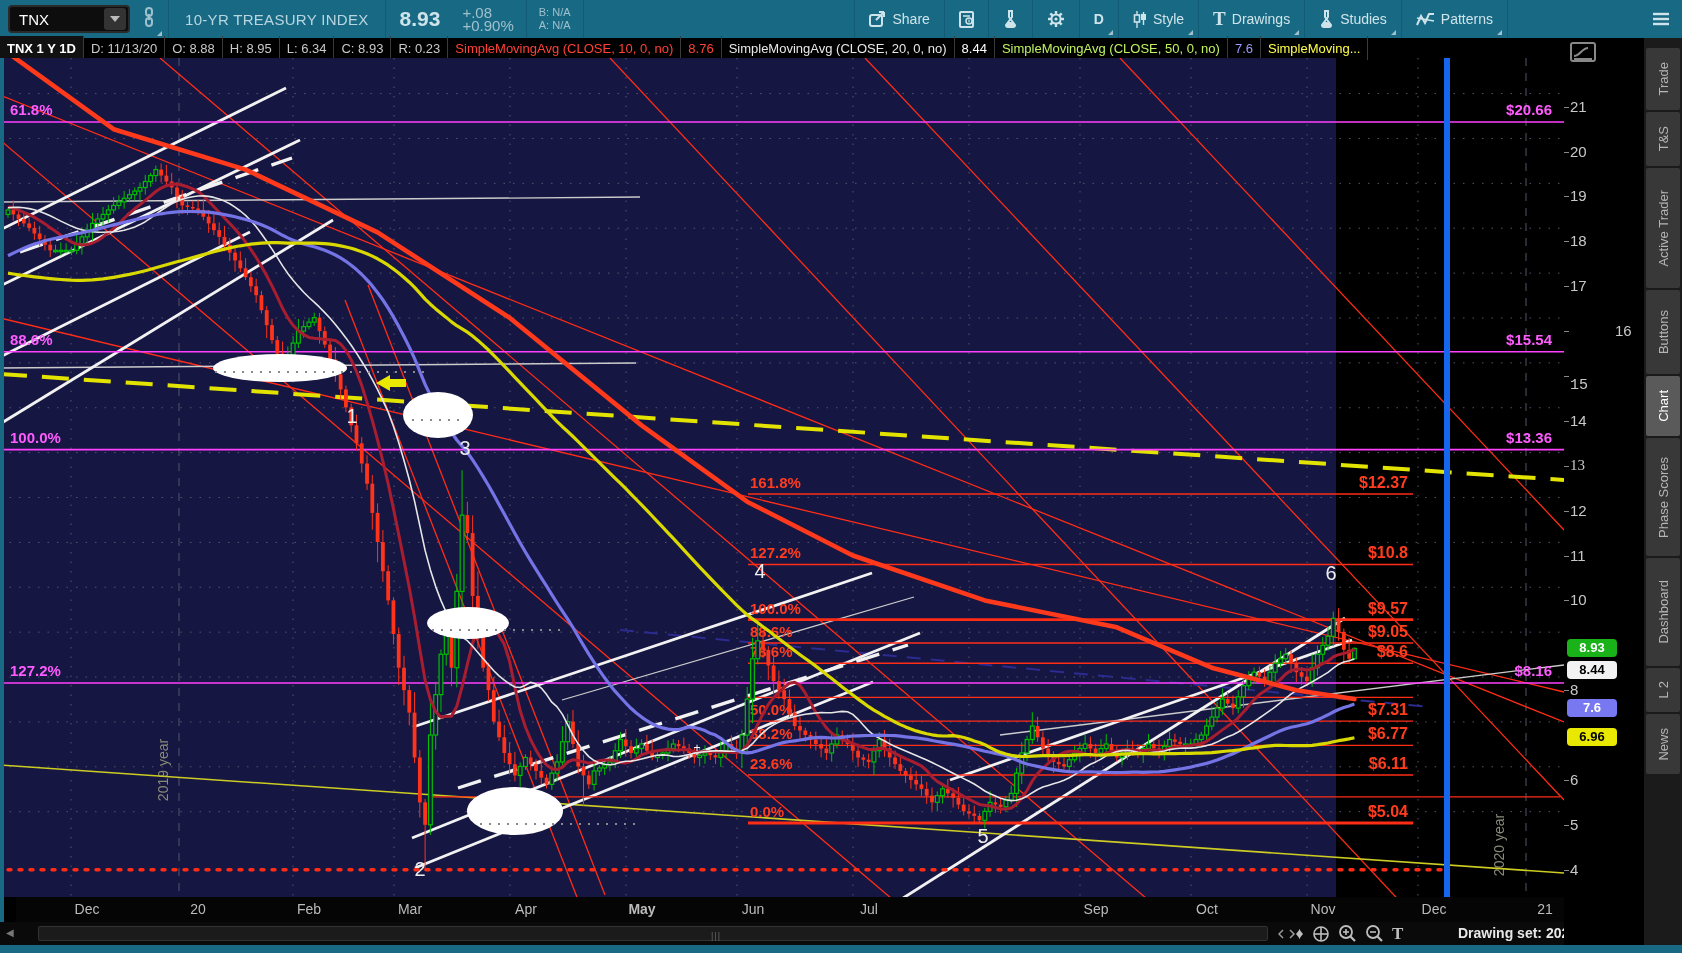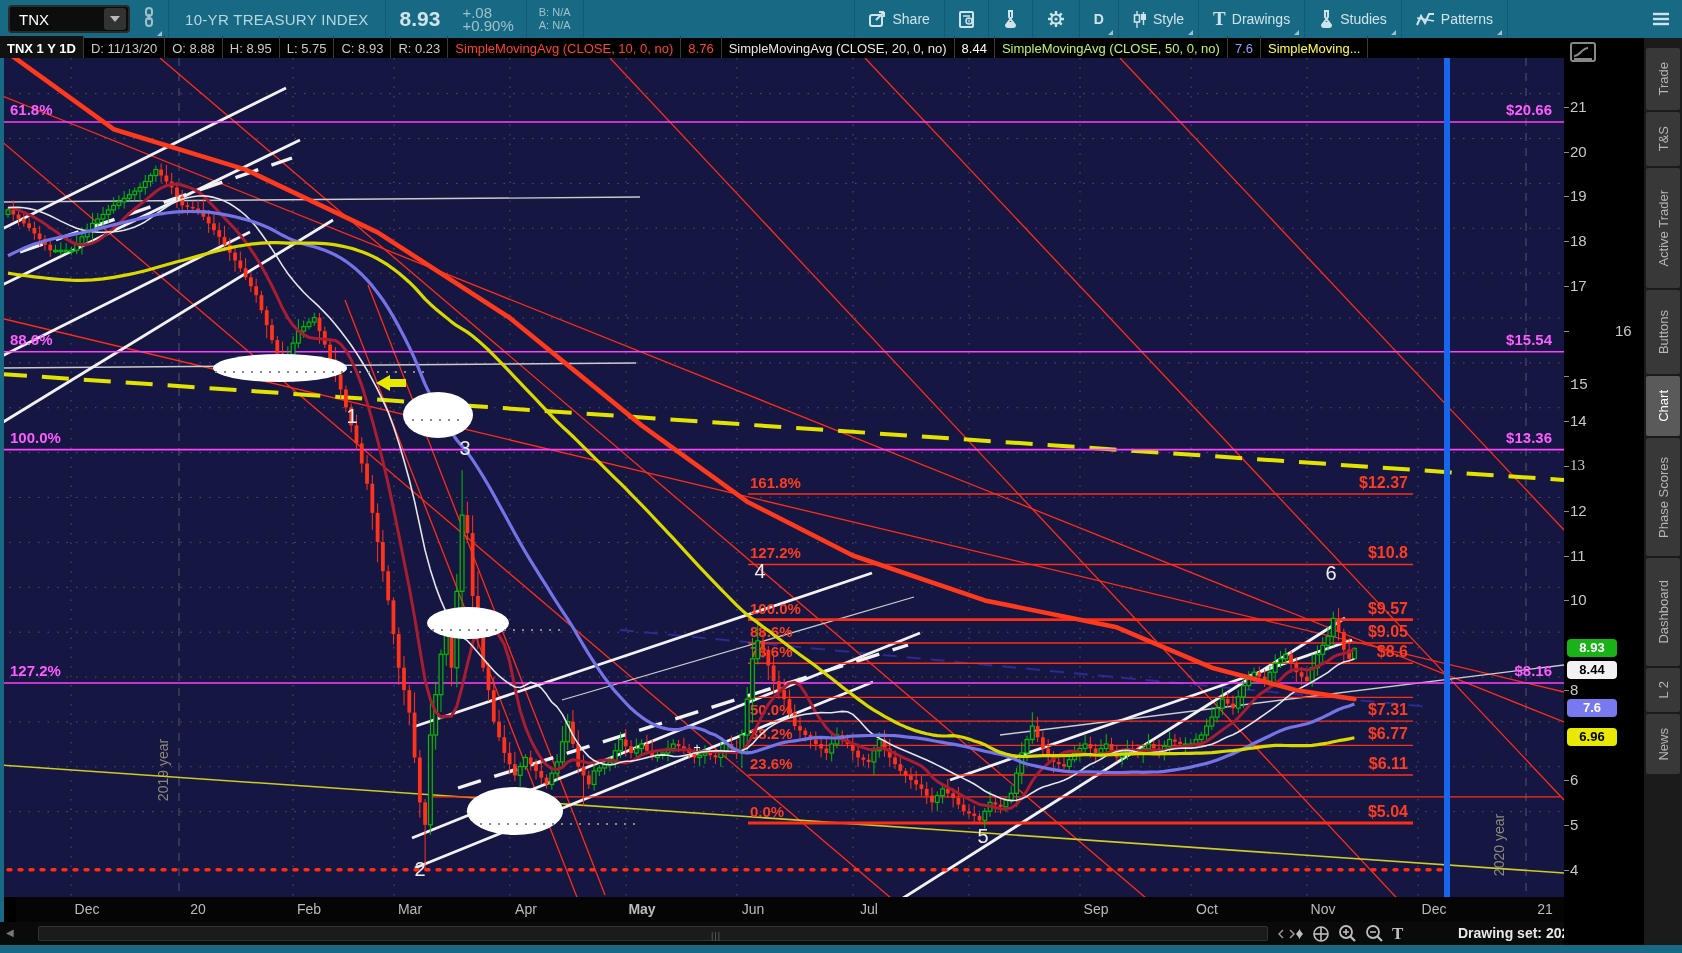--- a/index.html
+++ b/index.html
@@ -32,21 +32,21 @@
   .sub-tri { position:absolute; right:3px; bottom:3px; width:0; height:0;
              border-left:5px solid transparent; border-bottom:5px solid #9fc0cc; }
 
   
   #row2 { position:absolute; left:0; top:38px; width:1682px; height:20px; background:#000;
           display:flex; align-items:center; font-size:13px; color:#C9C9C9; white-space:nowrap; }
   #row2 .seg { padding:12px 7px; border-right:1px solid #3a3a3a; height:20px; display:flex; align-items:center; }
   #row2 .title { color:#fff; font-weight:bold; background:#111; }
 
   
-  #plotwrap { position:absolute; left:0; top:58px; width:1564px; height:839px; background:#161643; }
+  #plotwrap { position:absolute; left:0; top:58px; width:1336px; height:839px; background:#161643; }
   #plot { position:absolute; left:0; top:0; }
   #leftteal { position:absolute; left:0; top:58px; width:4px; height:864px; background:#186A84; z-index:5; }
 
   
   #xaxis { position:absolute; left:16px; top:897px; width:1564px; height:25px; background:#050505; }
   .mlabel { position:absolute; top:4px; transform:translateX(-50%); color:#BBBBBB; font-size:14px; }
 
   
   #scrollrow { position:absolute; left:0; top:922px; width:1682px; height:23px; background:#0a0a0a; }
   #scrolltrack { position:absolute; left:38px; top:4px; width:1230px; height:15px; background:#1b1b1b;
@@ -198,21 +198,21 @@
           </svg>
       </div>
     </div>
   </div>
 
   <div id="row2">
       <div class="seg title">TNX 1 Y 1D</div>
       <div class="seg ">D: 11/13/20</div>
       <div class="seg ">O: 8.88</div>
       <div class="seg ">H: 8.95</div>
-      <div class="seg ">L: 5.75</div>
+      <div class="seg ">L: 6.34</div>
       <div class="seg ">C: 8.93</div>
       <div class="seg ">R: 0.23</div>
       <div class="seg ">
         <span style="color:#FF4136">SimpleMovingAvg (CLOSE, 10, 0, no)</span>
       </div>
       <div class="seg ">
         <span style="color:#FF4136">8.76</span>
       </div>
       <div class="seg ">
         <span style="color:#E8E8E8">SimpleMovingAvg (CLOSE, 20, 0, no)</span>

